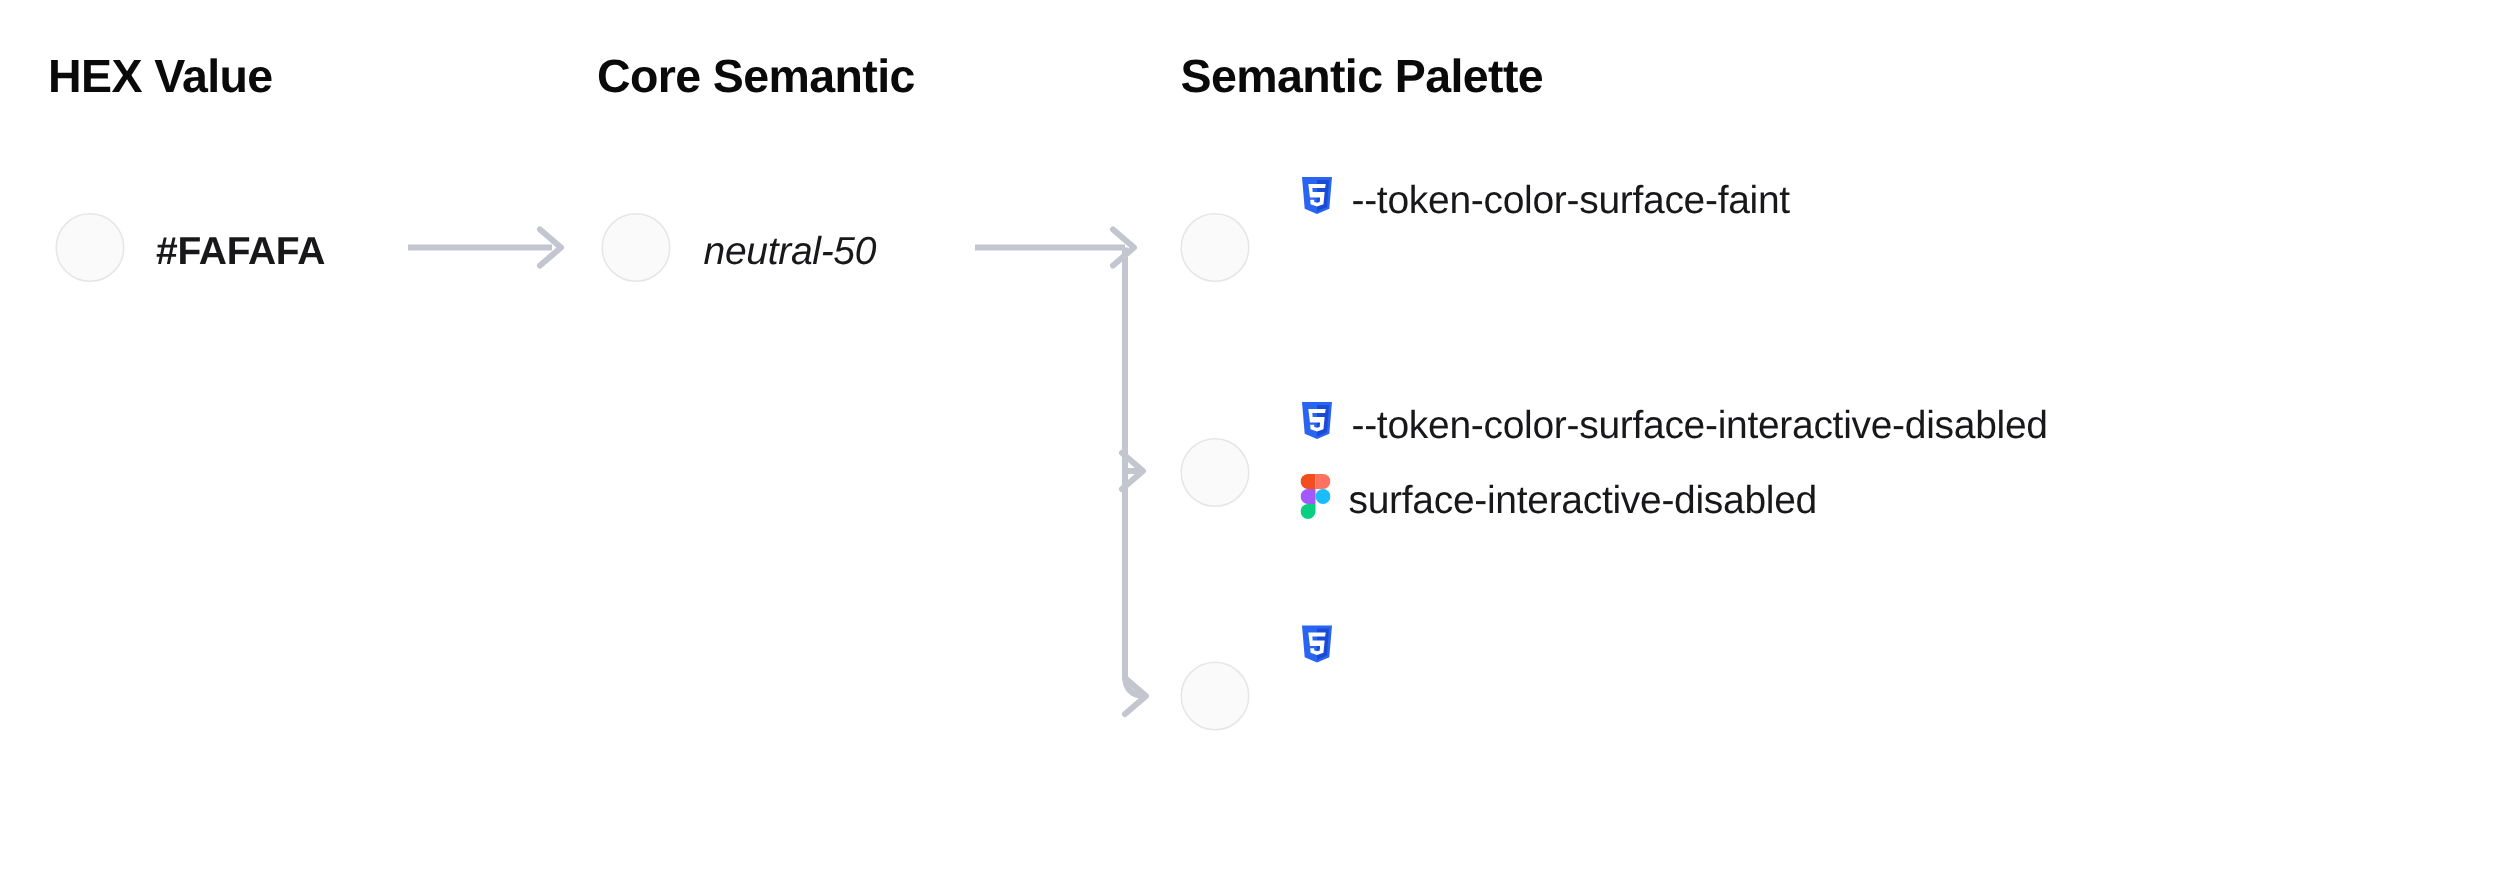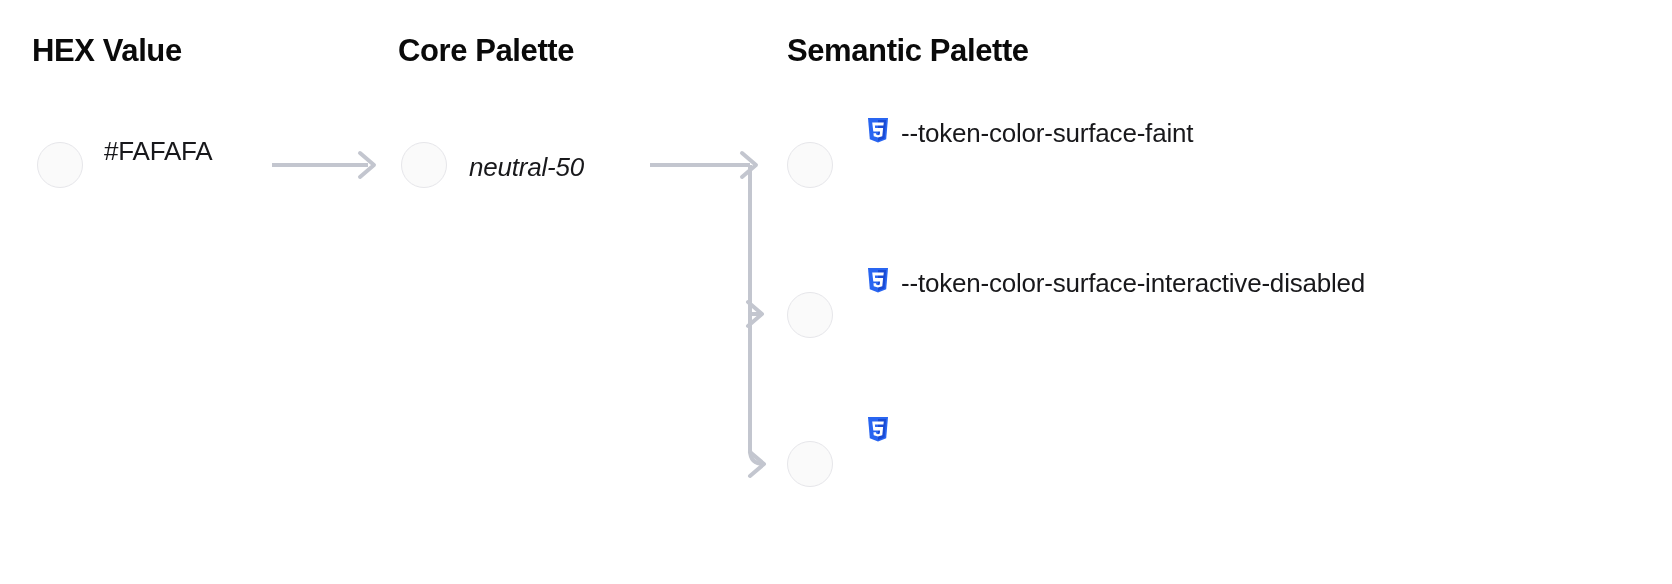--- a/index.html
+++ b/index.html
@@ -109,26 +109,26 @@
     width: 24px;
     height: 30px;
   }
   .icon-box svg { display: block; }
 </style>
 </head>
 <body>
 
 <div class="headers">
   <div class="col-header hex">HEX Value</div>
-  <div class="col-header core">Core Palette</div>
+  <div class="col-header core">Core Semantic</div>
   <div class="col-header semantic">Semantic Palette</div>
 </div>
 
 <div class="swatch" style="left:37px; top:142px;"></div>
-<div class="value-label" style="left:104px; top:136px;">#FAFAFA</div>
+<div class="value-label" style="left:104px; top:152px;font-weight:bold;">#FAFAFA</div>
 
 <svg class="arrow-svg" style="left:272px; top:147px;" width="110" height="36" viewBox="0 0 110 36">
   <path d="M0 18 H96" stroke="#c3c6cf" stroke-width="4" fill="none" stroke-linecap="butt"></path>
   <path d="M88 6 L102 18 L88 30" stroke="#c3c6cf" stroke-width="4" fill="none" stroke-linecap="round" stroke-linejoin="round"></path>
 </svg>
 
 <div class="swatch" style="left:401px; top:142px;"></div>
 <div class="value-label" style="left:469px; top:152px;font-style:italic;">neutral-50</div>
 
 <svg class="arrow-svg" style="left:650px; top:140px;" width="130" height="350" viewBox="0 0 130 350">
@@ -168,20 +168,32 @@
     <div class="sem-line">
       <span class="icon-box">
         <svg width="24" height="28" viewBox="0 0 24 28">
           <path d="M2 1 L22 1 L20.2 22.2 L12 25.6 L3.8 22.2 Z" fill="#2965F1"></path>
           <path d="M12 3 L12 24 L18.6 21.2 L20.1 3 Z" fill="#1a4bd4"></path>
           <path d="M6.2 5.6 L17.8 5.6 L17.4 8.4 L8.9 8.4 L9.1 11 L17.1 11 L16.3 19.2 L12 20.6 L7.7 19.2 L7.45 16.2 L10.05 16.2 L10.2 17.6 L12 18.2 L13.8 17.6 L14.05 14.6 L7.3 14.6 L6.2 5.6 Z" fill="#ffffff"></path>
         </svg>
       </span>
       <span class="sem-text">--token-color-surface-interactive-disabled</span>
     </div>
+    <div class="sem-line">
+      <span class="icon-box figma">
+        <svg width="20" height="30" viewBox="0 0 20 30">
+          <path d="M5 0 h5 v10 h-5 a5 5 0 0 1 0 -10 z" fill="#F24E1E"></path>
+          <path d="M10 0 h5 a5 5 0 0 1 0 10 h-5 z" fill="#FF7262"></path>
+          <path d="M5 10 h5 v10 h-5 a5 5 0 0 1 0 -10 z" fill="#A259FF"></path>
+          <circle cx="15" cy="15" r="5" fill="#1ABCFE"></circle>
+          <path d="M5 20 h5 v5 a5 5 0 0 1 -5 5 a5 5 0 0 1 0 -10 z" fill="#0ACF83"></path>
+        </svg>
+      </span>
+      <span class="sem-text">surface-interactive-disabled</span>
+    </div>
   </div>
 </div>
 
 <div class="sem-row" style="top:441px;">
   <div class="swatch sem-swatch"></div>
   <div class="sem-lines">
     <div class="sem-line">
       <span class="icon-box">
         <svg width="24" height="28" viewBox="0 0 24 28">
           <path d="M2 1 L22 1 L20.2 22.2 L12 25.6 L3.8 22.2 Z" fill="#2965F1"></path>

